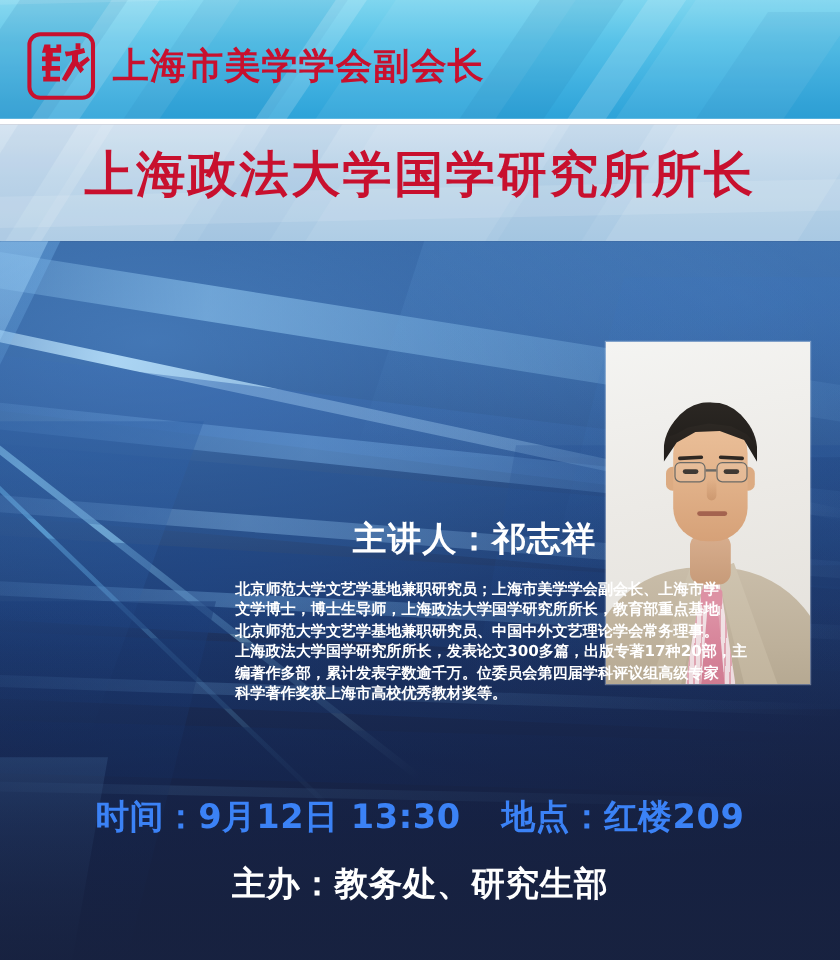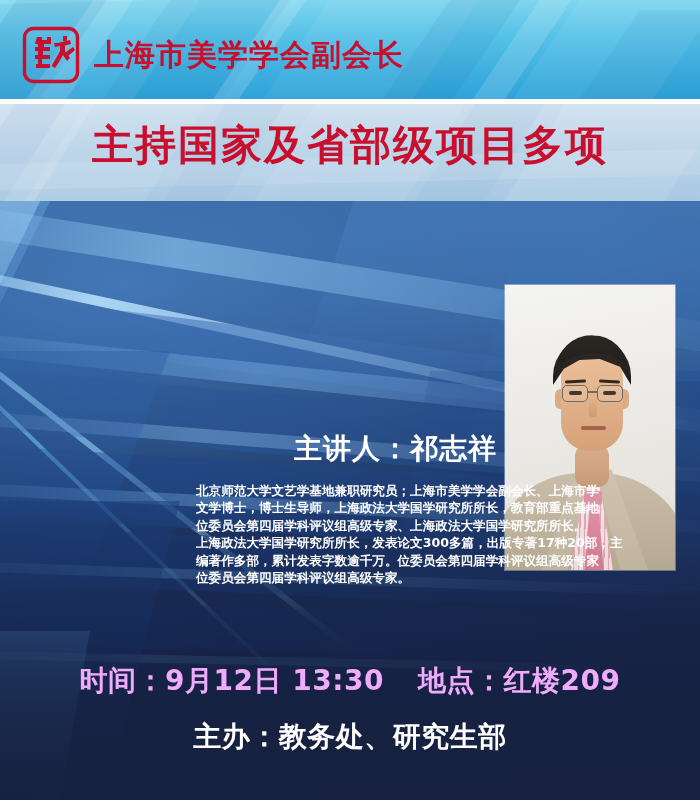--- a/index.html
+++ b/index.html
@@ -177,21 +177,21 @@
   .bio {
     position:absolute; left:196px; top:482px; width:418px;
     font-size:12.6px; line-height:17.4px; color:#ffffff;
     font-weight:bold; letter-spacing:0px;
     text-align:left;
   }
   .bio .bio-line { white-space:nowrap; }
 
   .when-where {
     position:absolute; left:0; top:662px; width:700px;
-    text-align:center; font-size:28px; font-weight:bold; color:#f0abfc;
+    text-align:center; font-size:28px; font-weight:bold; color:#3b82f6;
     white-space:nowrap; letter-spacing:0.5px;
   }
   .when-where .gap { display:inline-block; width:34px; }
 
   .organizer {
     position:absolute; left:0; top:718px; width:700px;
     text-align:center; font-size:28px; font-weight:bold; color:#ffffff;
     white-space:nowrap; letter-spacing:0.5px;
   }
 
@@ -254,21 +254,21 @@
     <div class="tstreak" style="left:-60px; top:-40px; width:180px; height:190px; transform:skewX(-32deg); opacity:.35;"></div>
     <div class="tstreak d" style="left:40px;  top:-40px; width:50px;  height:190px; transform:skewX(-32deg); opacity:.30;"></div>
     <div class="tstreak" style="left:110px; top:-40px; width:120px; height:190px; transform:skewX(-32deg); opacity:.22;"></div>
     <div class="tstreak d" style="left:250px; top:-40px; width:60px;  height:190px; transform:skewX(-32deg); opacity:.25;"></div>
     <div class="tstreak" style="left:340px; top:-40px; width:150px; height:190px; transform:skewX(-32deg); opacity:.20;"></div>
     <div class="tstreak d" style="left:500px; top:-40px; width:70px;  height:190px; transform:skewX(-32deg); opacity:.22;"></div>
     <div class="tstreak" style="left:590px; top:-40px; width:160px; height:190px; transform:skewX(-32deg); opacity:.26;"></div>
     <div class="tstreak" style="left:0px;   top:60px;  width:700px; height:26px;  transform:skewY(-1.2deg); opacity:.30;"></div>
   </div>
 
-  <div class="poster-title">主持国家及省部级项目多项</div>
+  <div class="poster-title">上海政法大学国学研究所所长</div>
 
   <div class="body-band">
 
     <div class="bstreak" style="left:-120px; top:-10px;  width:1000px; height:30px;  background:linear-gradient(90deg,rgba(150,205,245,0) 0%,rgba(150,205,245,.55) 30%,rgba(150,205,245,0) 95%); transform:rotate(9deg);"></div>
     <div class="bstreak" style="left:-160px; top:40px;   width:1050px; height:10px;  background:linear-gradient(90deg,rgba(190,230,255,0) 0%,rgba(190,230,255,.85) 25%,rgba(190,230,255,0) 85%); transform:rotate(12deg);"></div>
     <div class="bstreak" style="left:-200px; top:14px;   width:700px;  height:6px;   background:linear-gradient(90deg,rgba(160,225,255,0) 0%,rgba(160,225,255,.95) 40%,rgba(160,225,255,0) 100%); transform:rotate(38deg);"></div>
     <div class="bstreak" style="left:-180px; top:30px;   width:640px;  height:4px;   background:linear-gradient(90deg,rgba(120,200,245,0) 0%,rgba(120,200,245,.8) 45%,rgba(120,200,245,0) 100%); transform:rotate(44deg);"></div>
     <div class="bstreak" style="left:-120px; top:80px;   width:900px;  height:46px;  background:linear-gradient(90deg,rgba(60,110,180,0) 0%,rgba(60,110,180,.55) 35%,rgba(60,110,180,0) 95%); transform:rotate(7deg);"></div>
     <div class="bstreak" style="left:-140px; top:120px;  width:1000px; height:22px;  background:linear-gradient(90deg,rgba(120,175,230,0) 0%,rgba(120,175,230,.45) 40%,rgba(120,175,230,0) 95%); transform:rotate(6deg);"></div>
     <div class="bstreak" style="left:-100px; top:160px;  width:980px;  height:60px;  background:linear-gradient(90deg,rgba(40,85,150,0) 0%,rgba(40,85,150,.55) 35%,rgba(40,85,150,0) 92%); transform:rotate(5deg);"></div>
@@ -318,24 +318,24 @@
       <div class="p-nose"></div>
       <div class="p-mouth"></div>
     </div>
   </div>
 
   <div class="speaker-line">主讲人：祁志祥</div>
 
   <div class="bio">
     <div class="bio-line">北京师范大学文艺学基地兼职研究员；上海市美学学会副会长、上海市学</div>
     <div class="bio-line">文学博士，博士生导师，上海政法大学国学研究所所长，教育部重点基地</div>
-    <div class="bio-line">位委员会第四届学科评议组高级专家、上海政法大学国学研究所所长。</div>
+    <div class="bio-line">北京师范大学文艺学基地兼职研究员、中国中外文艺理论学会常务理事。</div>
     <div class="bio-line">上海政法大学国学研究所所长，发表论文300多篇，出版专著17种20部，主</div>
     <div class="bio-line">编著作多部，累计发表字数逾千万。位委员会第四届学科评议组高级专家</div>
-    <div class="bio-line">位委员会第四届学科评议组高级专家。</div>
+    <div class="bio-line">科学著作奖获上海市高校优秀教材奖等。</div>
   </div>
 
   <div class="when-where">
     <span>时间：</span><span>9月12日 13:30</span><span class="gap"></span><span>地点：</span><span>红楼209</span>
   </div>
 
   <div class="organizer">
     <span>主办：</span><span>教务处、研究生部</span>
   </div>
 

